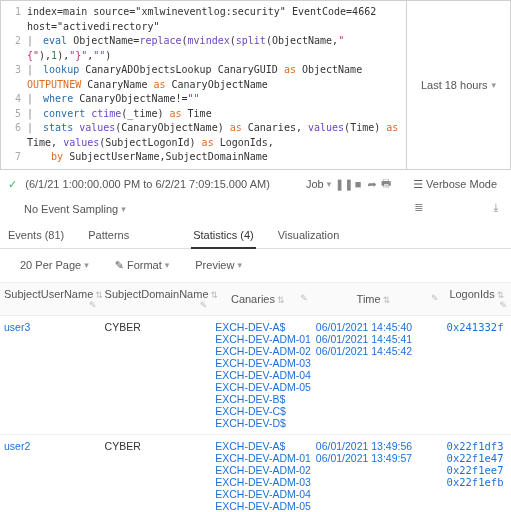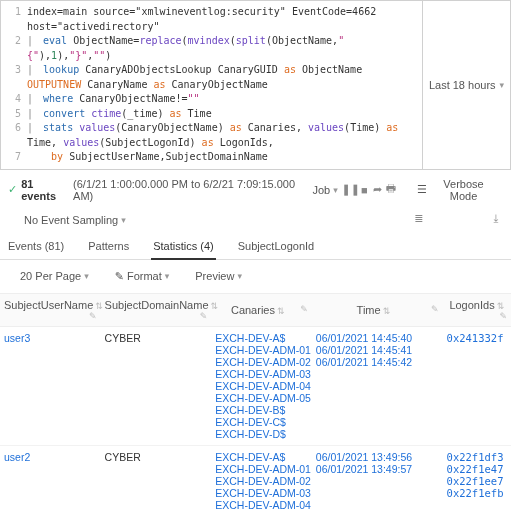--- a/index.html
+++ b/index.html
@@ -7,31 +7,31 @@
   .query-area { display: flex; border: 1px solid #d0d0d0; }
   .query-box { flex: 1; padding: 4px 6px; font-family: Consolas, Menlo, monospace; font-size: 10px; line-height: 1.45; }
   .ql { display: flex; }
   .ln { color: #aaa; width: 14px; text-align: right; margin-right: 6px; flex: none; }
   .pipe { color: #888; margin-right: 4px; }
   .cmd { color: #2b6cb0; }
   .fn  { color: #6b46c1; }
   .kw  { color: #dd6b20; }
   .str { color: #b83280; }
   .num { color: #2f855a; }
-  .time-picker { width: 88px; border-left: 1px solid #d0d0d0; display: flex; align-items: center; justify-content: center; color: #555; cursor: pointer; font-size: 11px; gap: 4px; }
+  .time-picker { width: 104px; border-left: 1px solid #d0d0d0; display: flex; align-items: center; justify-content: center; color: #555; cursor: pointer; font-size: 11px; gap: 4px; }
   .status-bar { display: flex; align-items: center; padding: 6px 8px; font-size: 11px; color: #555; }
   .check { color: #3cb371; margin-right: 4px; }
   .bold { font-weight: 600; color: #333; }
   .flex-spacer { flex: 1; }
   .btn-lite { background: none; border: none; color: #555; font-size: 11px; cursor: pointer; padding: 2px 6px; display: inline-flex; align-items: center; gap: 3px; }
   .icon-box { width: 14px; height: 14px; display: inline-flex; align-items: center; justify-content: center; color: #888; }
   .sampling-row { display: flex; padding: 2px 8px 6px 18px; font-size: 11px; color: #555; justify-content: space-between; }
   .tabs { display: flex; border-bottom: 1px solid #ddd; padding: 0 6px; gap: 20px; }
   .tab { padding: 6px 2px; font-size: 11px; color: #555; cursor: pointer; }
-  .tab.active { color: #333; border-bottom: 2px solid #333; margin-bottom: -1px; }
+  .tab.active { color: #333; border-bottom: 2px solid #333; margin-bottom: -1px; margin-left: 40px; }
   .toolbar { display: flex; gap: 14px; padding: 8px 14px; font-size: 11px; color: #555; }
   table { width: 100%; border-collapse: collapse; table-layout: fixed; }
   th { text-align: center; font-weight: 400; color: #555; padding: 5px 4px; border-top: 1px solid #eee; border-bottom: 1px solid #eee; background: #fafafa; font-size: 11px; white-space: nowrap; }
   th .sort { color: #bbb; font-size: 9px; margin-left: 2px; }
   th .pencil { float: right; color: #bbb; font-size: 9px; }
   td { padding: 5px 4px; vertical-align: top; font-size: 10.5px; border-bottom: 1px solid #f2f2f2; }
   td .line { display: block; white-space: nowrap; }
   .link { color: #1e6fd9; }
   .mono { font-family: Consolas, Menlo, monospace; }
   .caret::after { content: " \25BE"; font-size: 9px; color: #999; }
@@ -70,21 +70,20 @@
         <span><span style="white-space: pre;">    </span><span class="kw">by</span><span> SubjectUserName,SubjectDomainName</span></span>
       </div>
     </div>
   <div class="time-picker caret">
     <span>Last 18 hours</span>
   </div>
 </div>
 
 <div class="status-bar">
   <span class="check">✓</span>
-  <span class="bold">81 events</span>
   <span style="margin-left:4px;">(6/1/21 1:00:00.000 PM to 6/2/21 7:09:15.000 AM)</span>
   <span class="flex-spacer"></span>
   <button class="btn-lite caret">Job</button>
   <span class="icon-box">❚❚</span>
   <span class="icon-box">■</span>
   <span class="icon-box">➦</span>
   <span class="icon-box">🖶</span>
   <span style="width:14px;"></span>
   <button class="btn-lite">☰ <span>Verbose Mode</span></button>
 </div>
@@ -94,21 +93,21 @@
   <div>
     <span class="icon-box">≣</span>
     <span class="icon-box" style="margin-left:60px;">⤓</span>
   </div>
 </div>
 
 <div class="tabs" id="tabs">
     <div class="tab">Events (81)</div>
     <div class="tab">Patterns</div>
     <div class="tab active">Statistics (4)</div>
-    <div class="tab">SubjectLogonId</div>
+    <div class="tab">Visualization</div>
   </div>
 
 <div class="toolbar">
   <button class="btn-lite caret">20 Per Page</button>
   <button class="btn-lite caret">✎ <span>Format</span></button>
   <button class="btn-lite caret">Preview</button>
 </div>
 
 <table>
   <colgroup>

